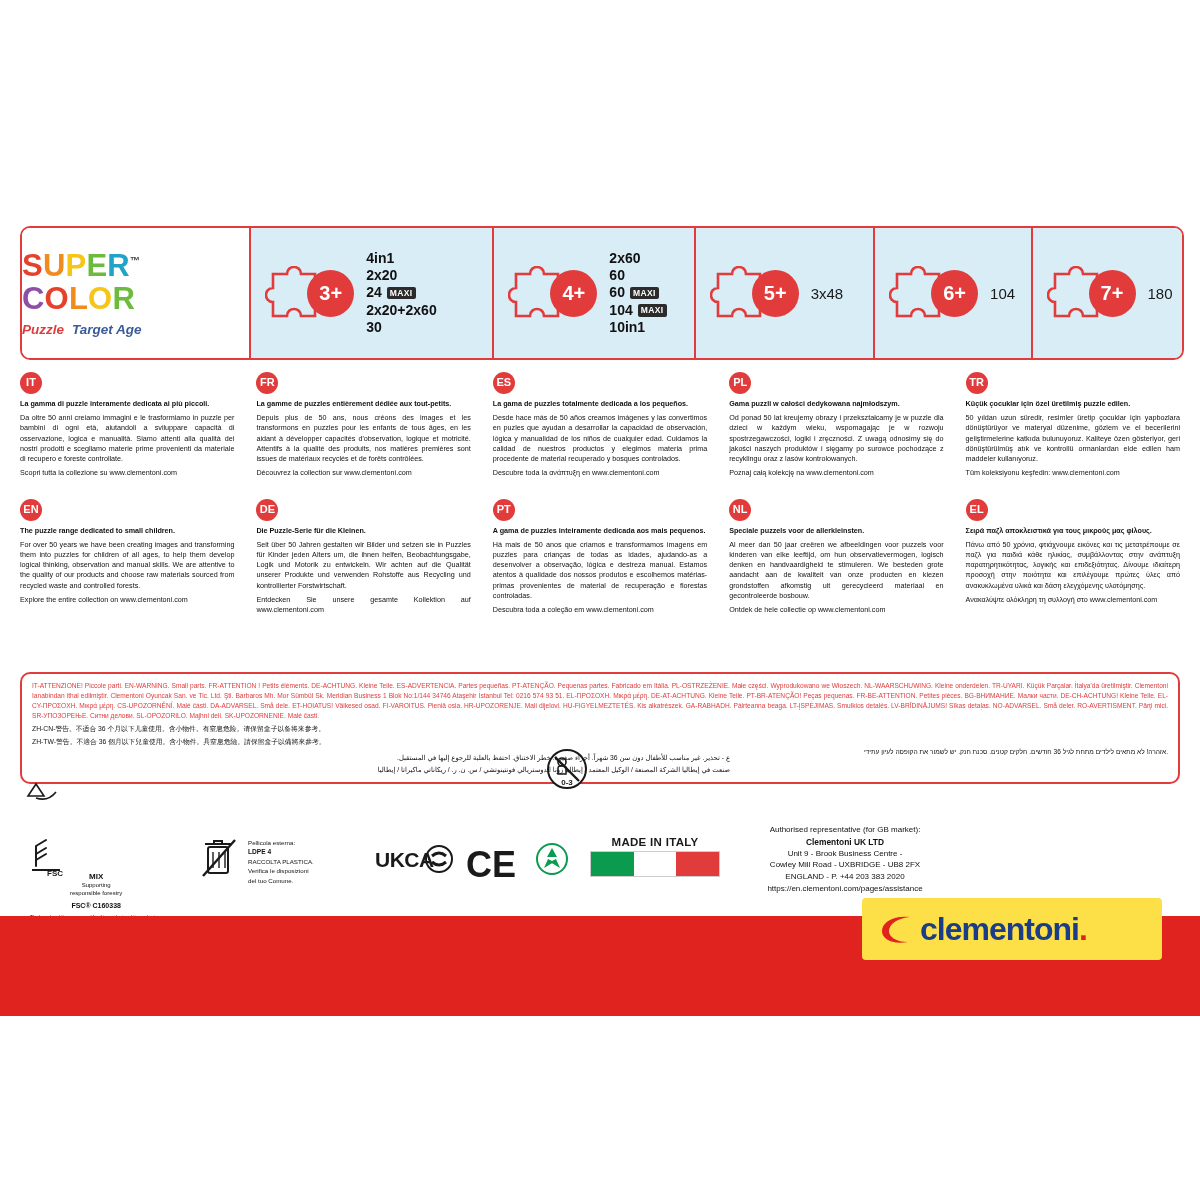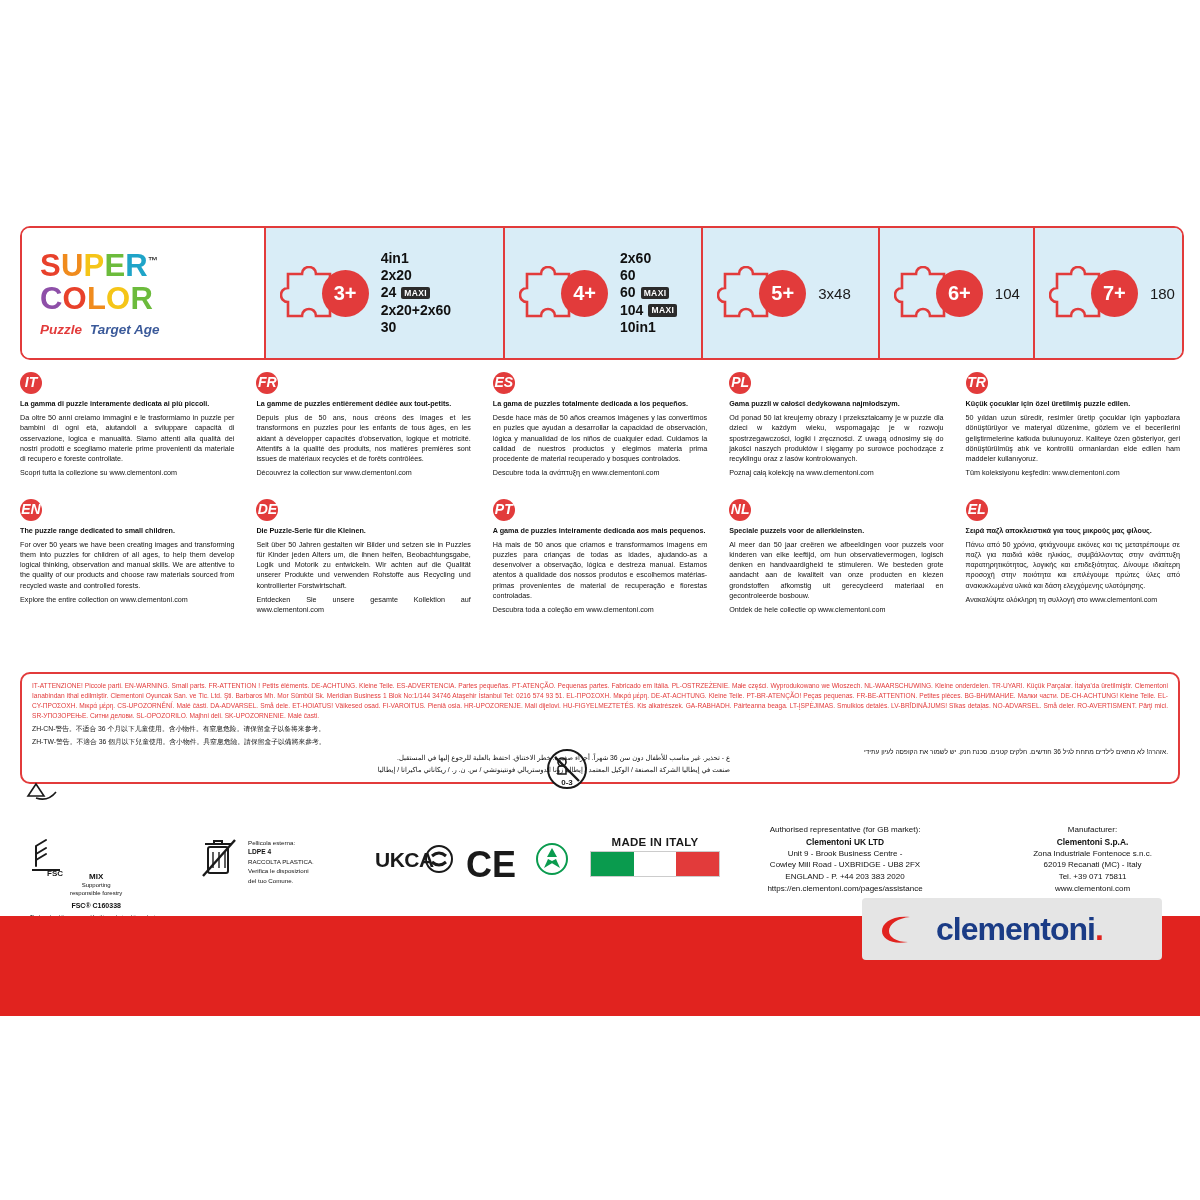--- a/index.html
+++ b/index.html
@@ -14,21 +14,21 @@
   .agebar{
     position:absolute;left:20px;top:226px;width:1160px;height:130px;
     border:2px solid #e23b3b;border-radius:10px;background:#ffffff;
     display:flex;overflow:hidden;
   }
   .age-cell{
     position:relative;border-right:2px solid #e23b3b;
     display:flex;align-items:center;background:#d9edf7;
   }
   .age-cell:last-child{border-right:none;}
-  .age-cell.logo{background:#ffffff;width:228px;padding-left:18px;}
+  .age-cell.logo{background:#ffffff;width:228px;}
   .age-cell.c1{width:242px;}
   .age-cell.c2{width:200px;}
   .age-cell.c3{width:178px;}
   .age-cell.c4{width:156px;}
   .age-cell.c5{width:150px;}
 
   
   .logo-wrap{line-height:1;}
   .sc-line{font-weight:bold;font-size:31px;letter-spacing:.2px;}
   .sc-line span{display:inline-block;}
@@ -58,23 +58,22 @@
 
   
   .desc-grid{
     position:absolute;left:20px;top:372px;width:1160px;
     display:grid;grid-template-columns:repeat(5,1fr);
     column-gap:22px;row-gap:16px;
   }
   .desc{font-size:7.2px;line-height:1.42;color:#111;text-align:justify;}
   .lang-tag{
     width:22px;height:22px;border-radius:50%;background:#e23b3b;color:#fff;
-    font-size:14px;font-weight:bold;display:flex;align-items:center;justify-content:center;
+    font-size:11px;font-weight:bold;display:flex;align-items:center;justify-content:center;
     margin-bottom:5px;
-    font-style:italic;
   }
   .desc p{margin:0 0 4px 0;}
   .desc .t1{font-weight:bold;}
 
   
   .warn{
     position:absolute;left:20px;top:672px;width:1160px;height:112px;
     border:2px solid #e23b3b;border-radius:10px;background:#fff;
     padding:7px 10px 4px 10px;box-sizing:border-box;
   }
@@ -123,22 +122,22 @@
   .made-txt{font-size:11.5px;font-weight:bold;letter-spacing:.3px;}
   .flag{display:flex;width:130px;height:26px;margin-top:3px;border:1px solid #ccc;box-sizing:border-box;}
   .flag i{flex:1;display:block;}
   .flag .g{background:#0a9b4e;}
   .flag .w{background:#ffffff;}
   .flag .r{background:#e23b3b;}
 
   
   .redband{position:absolute;left:0;top:916px;width:1200px;height:100px;background:#e1231f;}
   .brand{
-    position:absolute;left:862px;top:898px;width:300px;height:62px;background:#e5e5e5;
-    border-radius:4px;display:flex;align-items:center;padding-left:14px;box-sizing:border-box;gap:16px;
+    position:absolute;left:862px;top:898px;width:300px;height:62px;background:#fde047;
+    border-radius:4px;display:flex;align-items:center;padding-left:14px;box-sizing:border-box;
   }
   .brand-swoosh{width:40px;height:40px;flex:0 0 auto;}
   .brand-name{font-size:32px;font-weight:bold;color:#1b3c86;letter-spacing:-1px;margin-left:4px;}
   .brand-name .dot{color:#e1231f;}
 </style>
 </head>
 <body>
 
 <div class="page">
 
@@ -348,28 +347,20 @@
 
   <div class="addr rep">
     <div>Authorised representative (for GB market):</div>
     <b>Clementoni UK LTD</b>
     <div>Unit 9 - Brook Business Centre -</div>
     <div>Cowley Mill Road - UXBRIDGE - UB8 2FX</div>
     <div>ENGLAND - P. +44 203 383 2020</div>
     <div>https://en.clementoni.com/pages/assistance</div>
   </div>
 
-  <div class="addr man">
-    <div>Manufacturer:</div>
-    <b>Clementoni S.p.A.</b>
-    <div>Zona Industriale Fontenoce s.n.c.</div>
-    <div>62019 Recanati (MC) - Italy</div>
-    <div>Tel. +39 071 75811</div>
-    <div>www.clementoni.com</div>
-  </div>
 
   <div class="icons">
 
     <div class="fsc">
       <div class="fsc-inner">
         <div class="fsc-tree">
           <svg width="34" height="40" viewBox="0 0 34 40">
             <path d="M6 30 V10 M6 10 L16 4 M6 18 L16 12 M6 24 L16 18" stroke="#1a1a1a" stroke-width="2" fill="none" stroke-linecap="round"></path>
             <path d="M2 34 h28" stroke="#1a1a1a" stroke-width="2"></path>
             <text x="17" y="40" font-size="8" font-weight="bold" font-family="Liberation Sans, sans-serif" fill="#1a1a1a">FSC</text>

